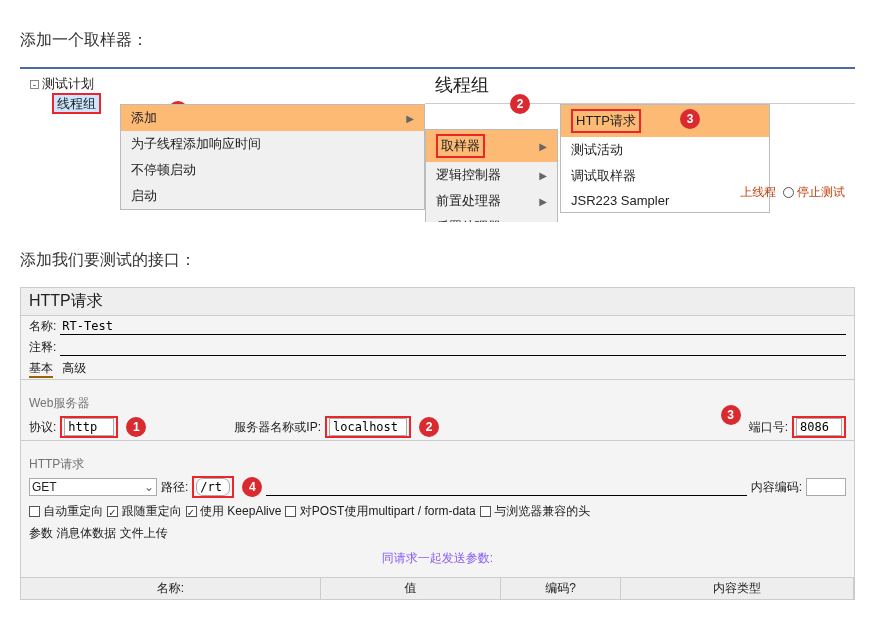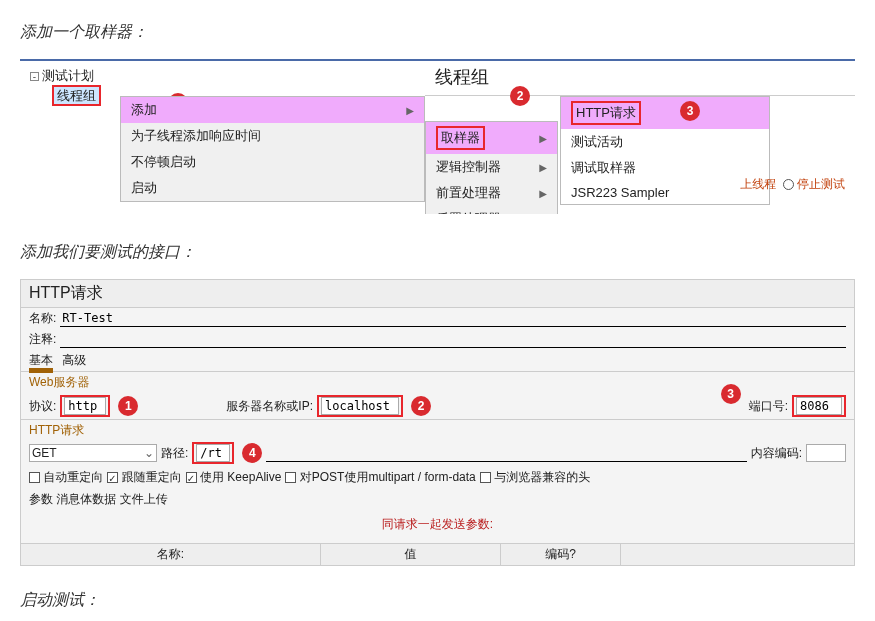--- a/index.html
+++ b/index.html
@@ -1,57 +1,57 @@
 <!DOCTYPE html>
 <html><head>
 <meta charset="utf-8">
 <style>
   * { box-sizing: border-box; margin: 0; padding: 0; }
   body { font-family: "Microsoft YaHei", Arial, sans-serif; font-size: 13px; color: #222; background: #fff; padding: 18px 20px; width: 875px; }
-  .section-title { font-size: 16px; color: #333; margin: 4px 0 16px 0; font-weight: 400; font-style: italic; }
+  .section-title { font-size: 16px; color: #333; margin: 12px 0 16px 0; font-weight: 400; }
   
   
   .shot { border-top: 2px solid #4a6aa8; position: relative; overflow: hidden; }
   .shot1 { height: 155px; }
   .tree { position: absolute; left: 10px; top: 6px; font-size: 13px; }
   .tree-node { white-space: nowrap; margin-bottom: 2px; }
   .tree-icon { display:inline-block; width:9px; height:9px; border:1px solid #888; line-height:7px; font-size:10px; text-align:center; margin-right:3px; color:#555; }
   .hl-red { border: 2px solid #e8262c; padding: 1px 3px; }
   
   .menu-col1 { position: absolute; left: 100px; top: 35px; width: 305px; background: #f0f0f0; border: 1px solid #bbb; font-size: 13px; }
   .menu-col2 { position: absolute; left: 405px; top: 35px; width: 133px; background: #f0f0f0; border: 1px solid #bbb; font-size: 13px; margin-top: 25px; }
   .menu-col3 { position: absolute; left: 540px; top: 35px; width: 210px; background: #fff; border: 1px solid #bbb; font-size: 13px; }
   .mi { display:flex; justify-content:space-between; align-items:center; padding: 4px 10px; }
-  .mi.sel { background: #f0abfc; }
+  .mi.sel { background: #fdba74; }
   .mi .arrow { color: #666; font-size: 10px; }
   
   .right-panel { position:absolute; left:405px; top:0; right:0; }
   .rp-title { font-size: 18px; padding: 4px 10px 6px 10px; border-bottom: 1px solid #ccc; }
   
   .badge { display:inline-flex; align-items:center; justify-content:center; width:20px; height:20px; border-radius:50%; background:#d92a2f; color:#fff; font-weight:bold; font-size:12px; position:absolute; }
   
   .radio-stop { position:absolute; right: 10px; top: 115px; font-size:12px; color:#c2410c; white-space: nowrap; }
   .radio-shape { display:inline-block; width:11px; height:11px; border:1px solid #555; border-radius:50%; vertical-align:middle; margin-right:3px; }
   
   
   .shot2 { border:1px solid #ccc; background:#f4f4f4; position:relative; padding:0; }
   .panel-title { font-size:16px; padding: 3px 8px; background:#eee; border-bottom:1px solid #ccc; }
   .row { display:flex; align-items:center; padding: 2px 8px; font-size:12px; gap:4px; }
   .lbl { white-space:nowrap; }
   .uline { flex:1; border:none; border-bottom:1px solid #000000; background:transparent; font-family: monospace; font-size:12px; padding: 1px 2px; }
   .tabs { padding: 2px 8px; font-size:12px; }
-  .tab-active { border-bottom:5px solid #a16207; padding-bottom:1px; }
+  .tab-active { border-bottom:2px solid #a16207; padding-bottom:1px; }
   .field { border:1px solid #aaa; background:#fff; font-family: monospace; font-size:12px; padding: 1px 3px; }
   .method-select { background:#fff; border:1px solid #aaa; padding:1px 2px; width:128px; font-size:12px; }
   .cb { width:11px; height:11px; border:1px solid #555; display:inline-block; vertical-align:middle; background:#fff; }
   .cb.checked::after { content:"✓"; font-size:10px; line-height:10px; position:relative; top:-2px; left:0px; color:#333; }
   .tbl-head { display:flex; border-top:1px solid #ccc; margin-top:8px; font-size:12px; background:#eee; }
   .th { padding:2px 6px; border-right:1px solid #ccc; text-align:center; }
-  .hint { text-align:center; font-size:12px; padding: 6px 0 2px 0; color:#b91c1c; }
-  .group-label { font-size:12px; padding: 2px 8px 0 8px; color:#a16207; border-top:1px solid #ccc; }
+  .hint { text-align:center; font-size:12px; padding: 6px 0 2px 0; color:#8b5cf6; }
+  .group-label { font-size:12px; padding: 15px 8px 0 8px; color:#737373; border-top:1px solid #ccc; }
 </style>
 </head>
 <body>
 
 <div class="section-title">添加一个取样器：</div>
 
 <div class="shot shot1">
 
   <div class="right-panel">
     <div class="rp-title">线程组</div>
@@ -139,52 +139,53 @@
     <span class="lbl">注释:</span>
     <input class="uline" style="">
   </div>
   <div class="tabs">
     <span class="tab-active">基本</span>
     <span style="margin-left:6px;">高级</span>
   </div>
   <div class="group-label">Web服务器</div>
   <div class="row" style="position:relative; padding-top:4px;">
     <span class="lbl">协议:</span>
-    <span class="hl-red" style="padding:0 2px;"><input class="field" style="width: 42px;" value="http"></span>
+    <span class="hl-red" style="padding:0 2px;"><input class="field" style="width: 50px;" value="http"></span>
     <span class="badge" style="position:static; margin-left:4px;">1</span>
     <span style="flex:0 0 80px;"></span>
     <span class="lbl">服务器名称或IP:</span>
     <span class="hl-red" style="padding:0 2px;"><input class="field" style="width: 78px;" value="localhost"></span>
     <span class="badge" style="position:static; margin-left:4px;">2</span>
     <span style="flex:1;"></span>
     <span class="badge" style="position:static; margin-right:4px; margin-top:-24px;">3</span>
     <span class="lbl">端口号:</span>
     <span class="hl-red" style="padding:0 2px;"><input class="field" style="width: 46px;" value="8086"></span>
   </div>
   <div class="group-label">HTTP请求</div>
   <div class="row" style="padding-top:3px;">
     <span class="method-select"><span>GET</span> <span style="float:right; color:#666;">⌄</span></span>
     <span class="lbl">路径:</span>
-    <span class="hl-red" style="padding:0 2px;"><input class="field" style="width: 34px;" value="/rt"></span>
+    <span class="hl-red" style="padding:0 2px;"><input class="field" style="width: 34px; border-radius: 7px;" value="/rt"></span>
     <span class="badge" style="position:static; margin-left:4px;">4</span>
     <input class="uline" style="flex: 1 1 0%;">
     <span class="lbl">内容编码:</span>
     <input class="field" style="width: 40px;">
   </div>
   <div class="row" style="padding-top:3px;">
     <span><span class="cb"></span> <span>自动重定向</span></span>
     <span><span class="cb checked"></span> <span>跟随重定向</span></span>
     <span><span class="cb checked"></span> <span>使用 KeepAlive</span></span>
     <span><span class="cb"></span> <span>对POST使用multipart / form-data</span></span>
     <span><span class="cb"></span> <span>与浏览器兼容的头</span></span>
   </div>
   <div class="row" style="padding-top:3px;">
     <span>参数 消息体数据 文件上传</span>
   </div>
   <div class="hint">同请求一起发送参数:</div>
   <div class="tbl-head">
     <div class="th" style="flex:0 0 300px;">名称:</div>
     <div class="th" style="flex:0 0 180px;">值</div>
     <div class="th" style="flex:0 0 120px;">编码?</div>
+    <div class="th" style="flex:1;">内容类型</div>
   </div>
 </div>
 
 <div class="section-title" style="margin-top:24px;">启动测试：</div>
 
 </body></html>

